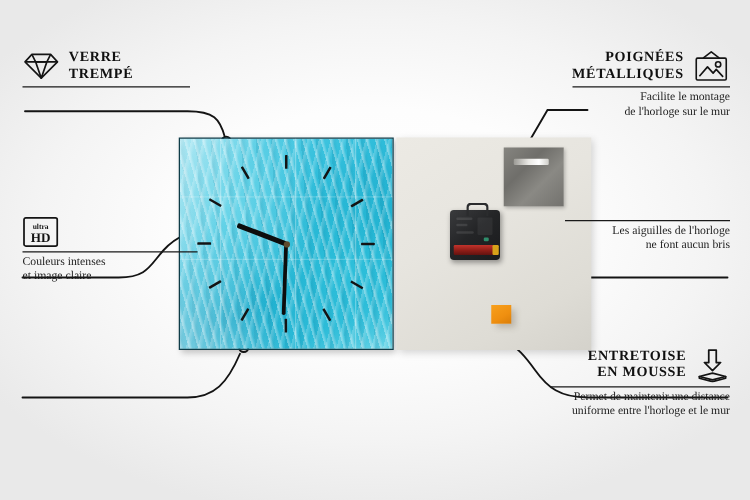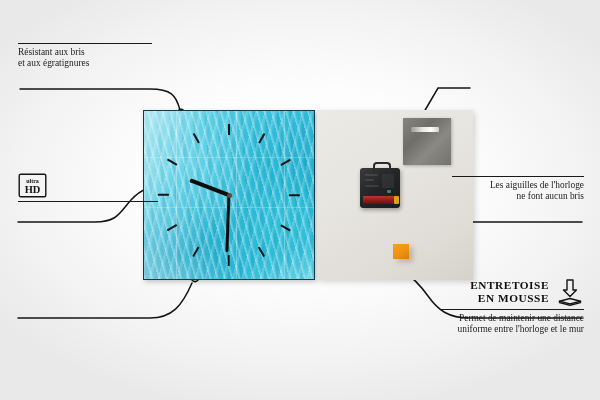--- a/index.html
+++ b/index.html
@@ -320,39 +320,72 @@
         <div class="vent led"></div>
         <div class="battery">
           <div class="plus"></div>
         </div>
       </div>
       <div id="foam"></div>
     </div>
   </div>
 
   <div class="feature align-left" id="f-verre">
+    <div class="head">
+      <span class="icon">
+        <svg width="30" height="24" viewBox="0 0 30 24">
+          <g fill="none" stroke="#141414" stroke-width="1.3" stroke-linejoin="round">
+            <path d="M2,8.5 L7.5,2.5 L22.5,2.5 L28,8.5 L15,21.5 Z"></path>
+            <path d="M2,8.5 L28,8.5"></path>
+            <path d="M7.5,2.5 L10.5,8.5 L15,21.5 L19.5,8.5 L22.5,2.5"></path>
+            <path d="M10.5,8.5 L19.5,8.5"></path>
+          </g>
+        </svg>
+      </span>
+      <span class="title">VERRE
+TREMPÉ</span>
+    </div>
     <div class="rule"></div>
-    <div class="desc">Résistant aux bris
-et aux égratignures</div>
   </div>
 
   <div class="feature align-left" id="f-impression">
     <div class="head">
       <span class="icon">
         <svg width="29" height="25" viewBox="0 0 29 25">
           <rect x="1.2" y="1.2" width="26.6" height="22.6" rx="1.5" fill="none" stroke="#141414" stroke-width="1.4"></rect>
           <text x="14.5" y="10.4" text-anchor="middle" font-family="Liberation Serif, serif" font-size="6" font-weight="bold" fill="#141414">ultra</text>
           <text x="14.5" y="20.4" text-anchor="middle" font-family="Liberation Serif, serif" font-size="10.5" font-weight="bold" fill="#141414">HD</text>
         </svg>
       </span>
     </div>
     <div class="rule"></div>
-  </div>
-
-
+    <div class="desc">Couleurs intenses
+et image claire</div>
+  </div>
+
+
+  <div class="feature align-right" id="f-poignees">
+    <div class="head">
+      <span class="title">POIGNÉES
+MÉTALLIQUES</span>
+      <span class="icon">
+        <svg width="30" height="26" viewBox="0 0 30 26">
+          <g fill="none" stroke="#141414" stroke-width="1.3" stroke-linejoin="round">
+            <path d="M8.5,6.5 L15,1.5 L21.5,6.5"></path>
+            <rect x="3" y="6.5" width="24" height="17.5" rx="1"></rect>
+            <path d="M5.5,21 L12,13.5 L16.5,18.5 L19,15.5 L24.5,21.5"></path>
+            <circle cx="20.5" cy="11.5" r="2.1"></circle>
+          </g>
+        </svg>
+      </span>
+    </div>
+    <div class="rule"></div>
+    <div class="desc">Facilite le montage
+de l'horloge sur le mur</div>
+  </div>
 
   <div class="feature align-right" id="f-mecanisme">
     <div class="rule"></div>
     <div class="desc">Les aiguilles de l'horloge
 ne font aucun bris</div>
   </div>
 
   <div class="feature align-right" id="f-entretoise">
     <div class="head">
       <span class="title">ENTRETOISE

